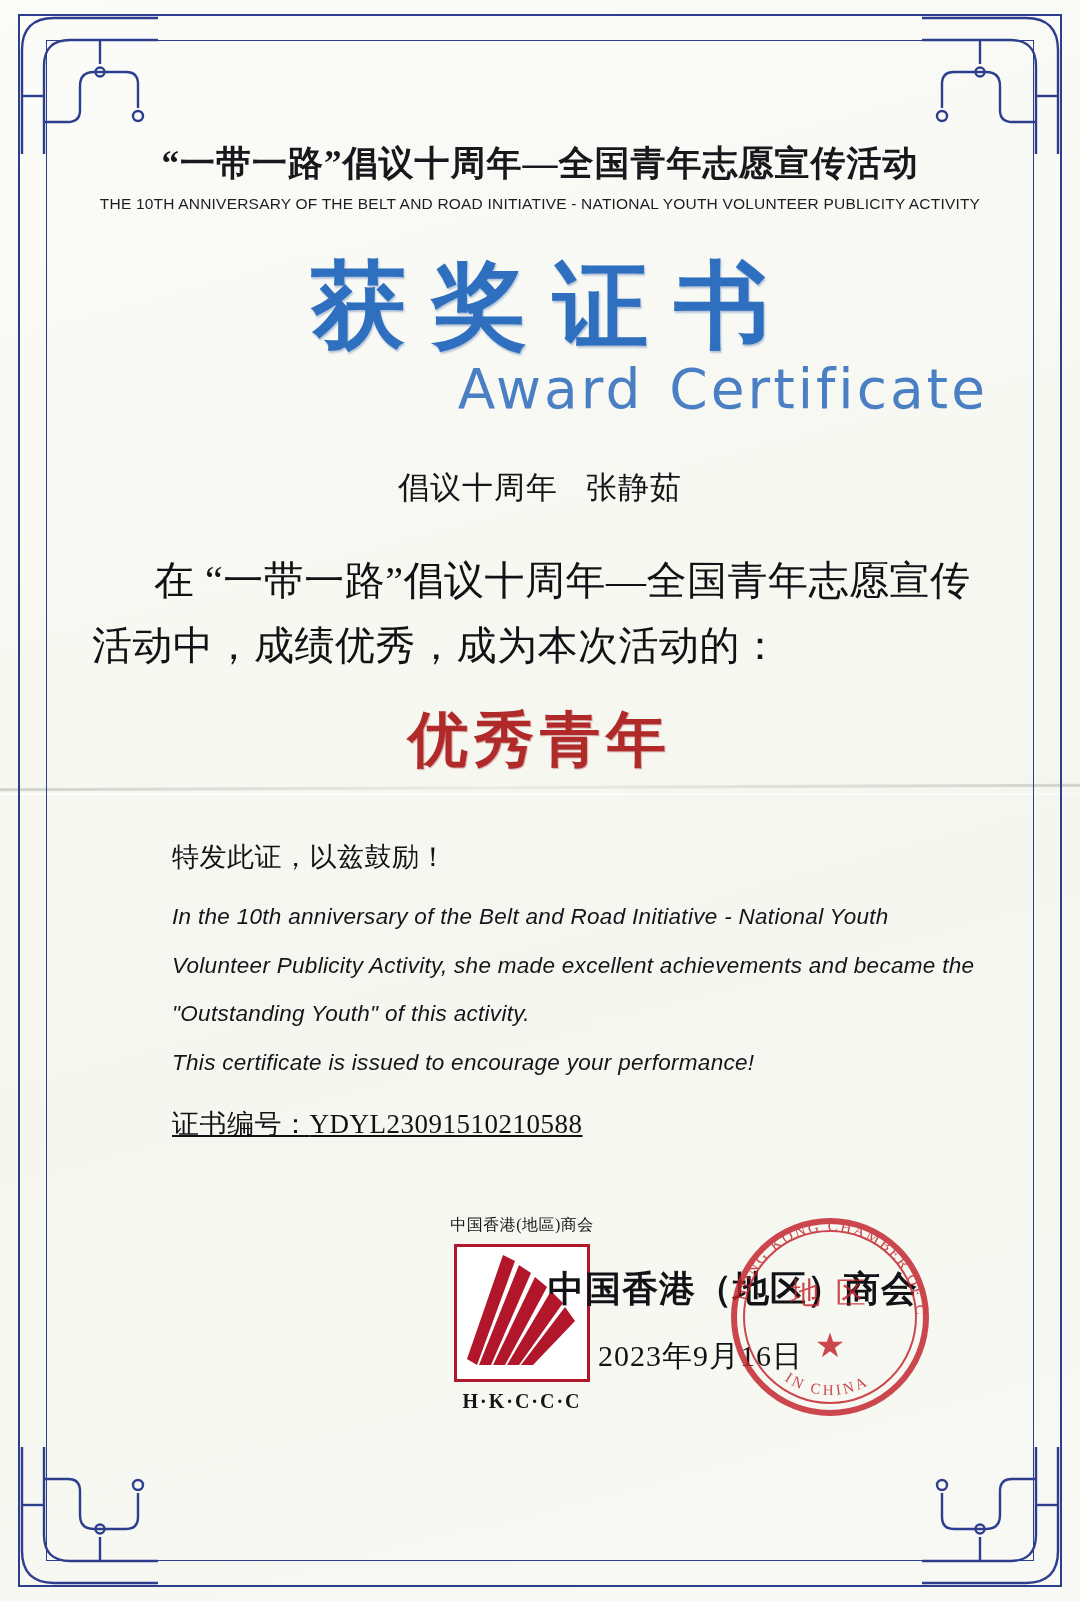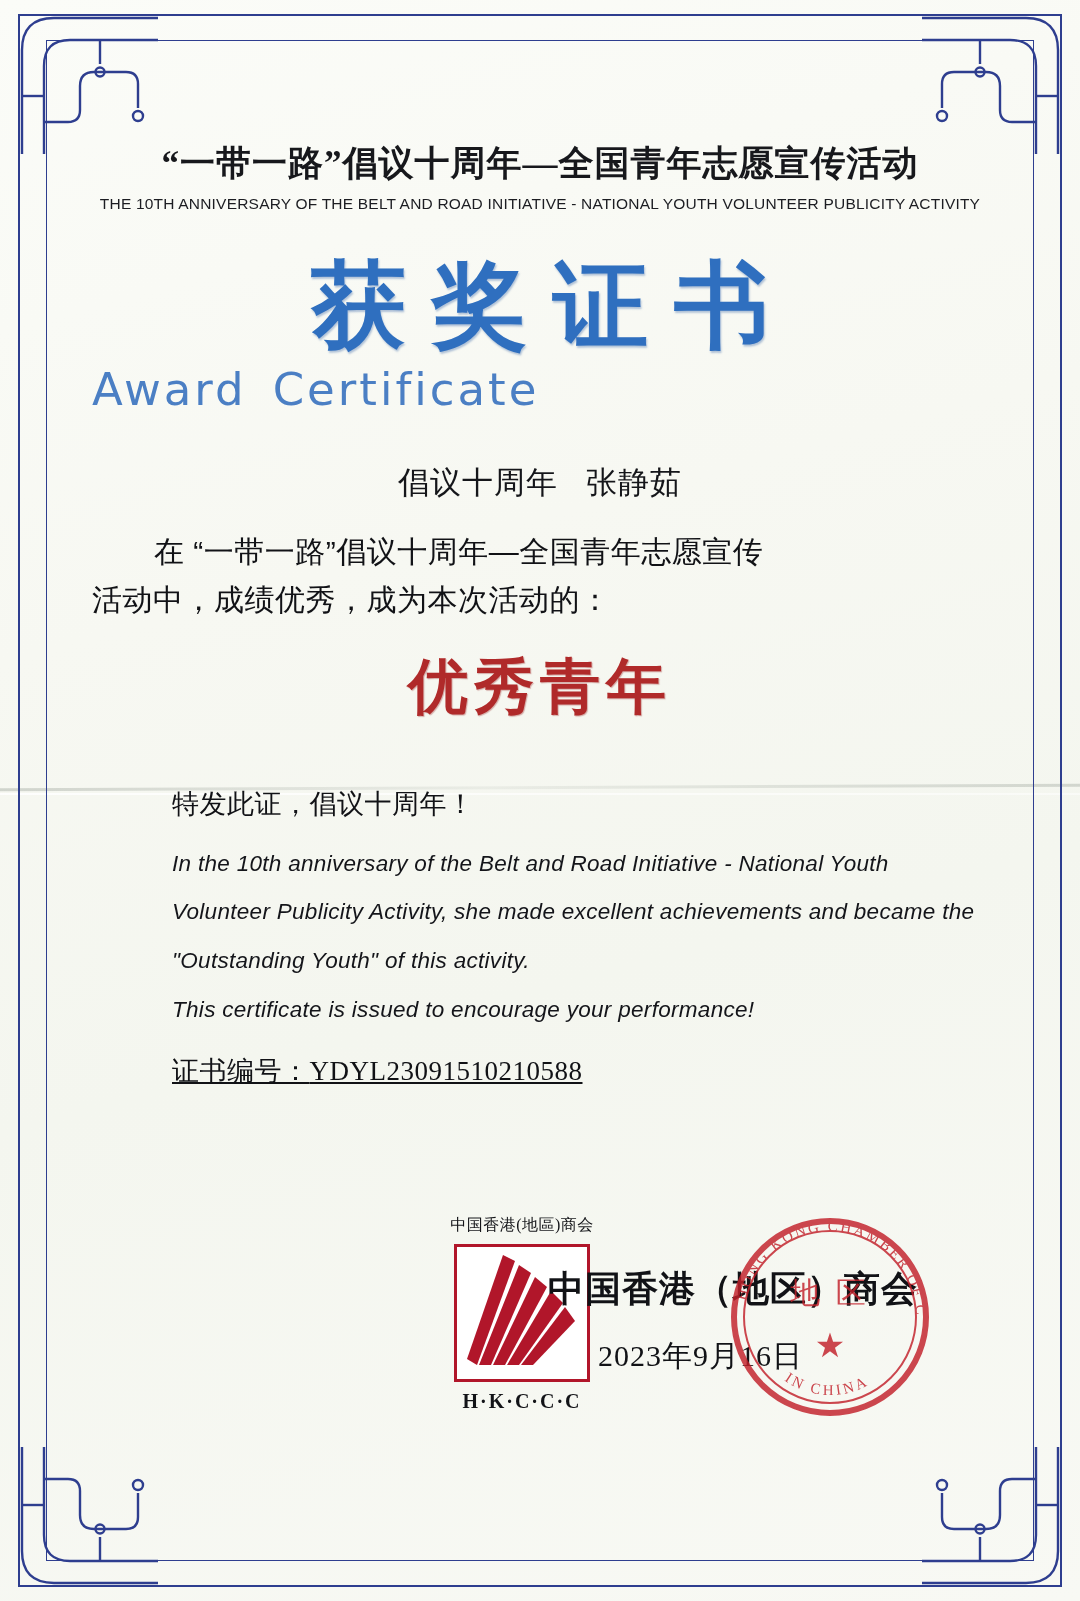--- a/index.html
+++ b/index.html
@@ -87,43 +87,42 @@
     font-family: "Liberation Serif", serif;
     font-size: 95px;
     font-weight: bold;
     letter-spacing: 26px;
     text-indent: 26px;
     color: #2f6fbf;
     text-shadow: 1px 2px 2px rgba(40,90,160,0.35);
     line-height: 1.05;
   }
   .title-en {
-    text-align: left;
-    margin-top: 6px;
-    font-size: 45px;
+    text-align: right;
+    font-size: 55px;
     letter-spacing: 3px;
     color: #4b7fc4;
     font-family: "DejaVu Sans", sans-serif;
   }
   .title-en .sp { display: inline-block; width: 26px; }
 
   .recipient {
     text-align: center;
     margin-top: 46px;
     font-family: "Liberation Serif", serif;
     font-size: 31px;
     color: #15161a;
     letter-spacing: 1px;
   }
   .recipient .gap { display: inline-block; width: 28px; }
 
   .body-cn {
-    margin-top: 24px;
-    font-family: Liberation Sans, sans-serif;
-    font-size: 30px;
+    margin-top: 40px;
+    font-family: Liberation Serif, serif;
+    font-size: 40px;
     line-height: 1.62;
     color: #111216;
     letter-spacing: 0.5px;
   }
   .body-cn .indent { display: inline-block; width: 62px; }
 
   .award-name {
     text-align: center;
     margin-top: 22px;
     font-family: "Liberation Serif", serif;
@@ -370,21 +369,21 @@
       <span>倡议十周年</span><span class="gap"></span><span>张静茹</span>
     </div>
 
     <div class="body-cn">
       <span class="indent"></span><span>在 “一带一路”倡议十周年—全国青年志愿宣传</span><br>
       <span>活动中，成绩优秀，成为本次活动的：</span>
     </div>
 
     <div class="award-name">优秀青年</div>
 
-    <div class="encourage-cn">特发此证，倡议十周年！</div>
+    <div class="encourage-cn">特发此证，以兹鼓励！</div>
 
     <div class="body-en">In the 10th anniversary of the Belt and Road Initiative - National Youth Volunteer Publicity Activity, she made excellent achievements and became the "Outstanding Youth" of this activity.</div>
     <div class="body-en-2">This certificate is issued to encourage your performance!</div>
 
     <div class="cert-no">
       <span>证书编号：</span><span class="num">YDYL23091510210588</span>
     </div>
 
   </div>
 

